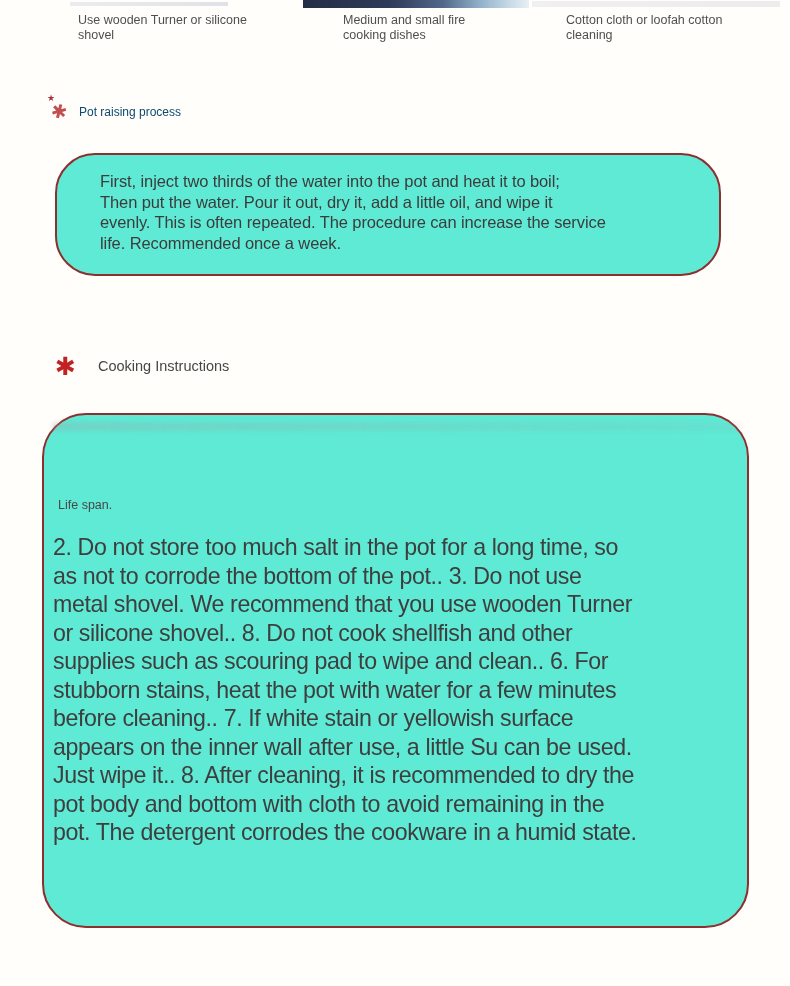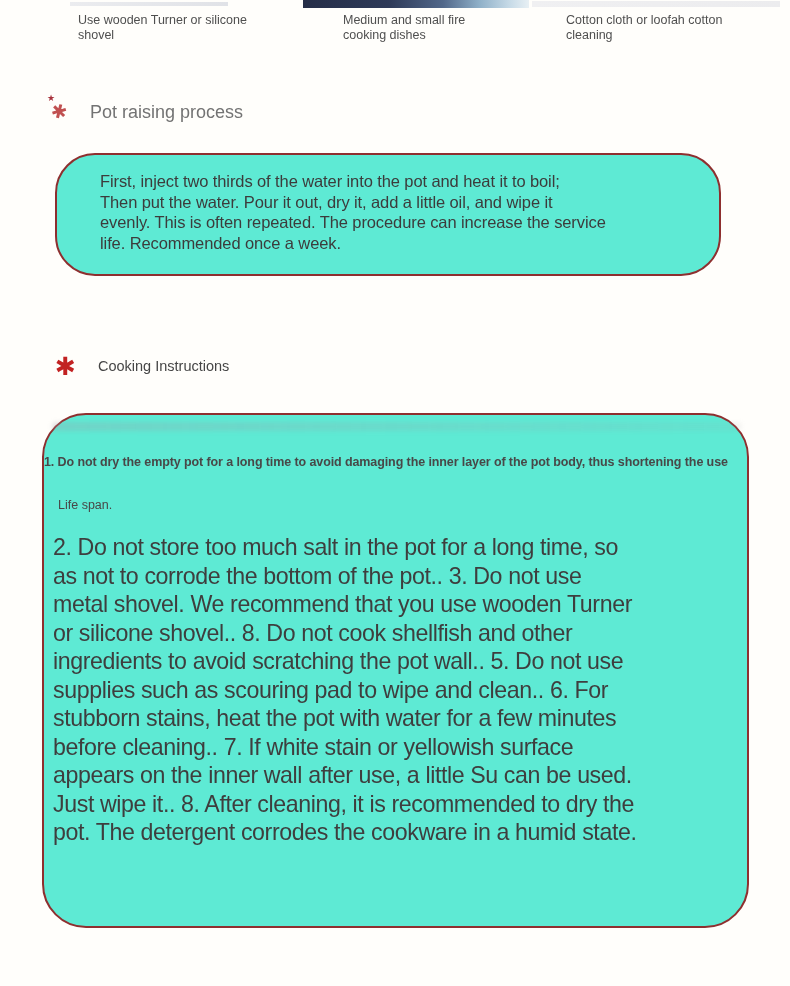--- a/index.html
+++ b/index.html
@@ -22,21 +22,21 @@
   .cap2{left:343px;width:150px;}
   .cap3{left:566px;width:178px;}
 
   
   .heading{position:absolute;display:flex;align-items:center;}
   .h1{left:48px;top:101px;}
   .spark{position:relative;display:inline-block;width:22px;height:22px;
     font-size:19px;line-height:22px;color:#c05050;transform:rotate(14deg);text-align:center;}
   .spark .mini-star{position:absolute;left:-4px;top:-5px;font-size:9px;line-height:9px;
     color:#a8323c;transform:rotate(-14deg);}
-  .h1-label{margin-left:20px;font-size:18px;color:#737373;}
+  .h1-label{margin-left:9px;font-size:12px;color:#0c4a6e;}
 
   .h2{left:55px;top:353px;}
   .ast{display:inline-block;font-size:25px;line-height:26px;color:#c22222;font-weight:bold;}
   .h2-label{margin-left:22px;font-size:14.5px;color:#464646;}
 
   
   .box{position:absolute;border:2px solid #8e2f2f;background:#5eead4;box-sizing:border-box;}
   .box1{left:55px;top:153px;width:666px;height:123px;border-radius:40px;}
   .box1-text{position:absolute;left:43px;top:16px;font-size:16.5px;line-height:20.5px;
     letter-spacing:-0.1px;color:#3c3c3c;}
@@ -80,30 +80,29 @@
       </div>
   </div>
 
   <div class="heading h2">
     <span class="ast">✱</span>
     <span class="h2-label">Cooking Instructions</span>
   </div>
 
   <div class="box box2">
     <div class="faint-band"></div>
-    <div class="note1">1. Do not dry the empty pot for a long time to avoid damaging the inner layer of the pot body, thus shortening the use</div>
     <div class="note2">Life span.</div>
     <div class="big-text">
         <div class="tline">2. Do not store too much salt in the pot for a long time, so</div>
         <div class="tline">as not to corrode the bottom of the pot.. 3. Do not use</div>
         <div class="tline">metal shovel. We recommend that you use wooden Turner</div>
         <div class="tline">or silicone shovel.. 8. Do not cook shellfish and other</div>
-        <div class="tline">ingredients to avoid scratching the pot wall.. 5. Do not use</div>
         <div class="tline">supplies such as scouring pad to wipe and clean.. 6. For</div>
         <div class="tline">stubborn stains, heat the pot with water for a few minutes</div>
         <div class="tline">before cleaning.. 7. If white stain or yellowish surface</div>
         <div class="tline">appears on the inner wall after use, a little Su can be used.</div>
         <div class="tline">Just wipe it.. 8. After cleaning, it is recommended to dry the</div>
+        <div class="tline">pot body and bottom with cloth to avoid remaining in the</div>
         <div class="tline">pot. The detergent corrodes the cookware in a humid state.</div>
       </div>
   </div>
 
 </div>
 
 </body></html>

